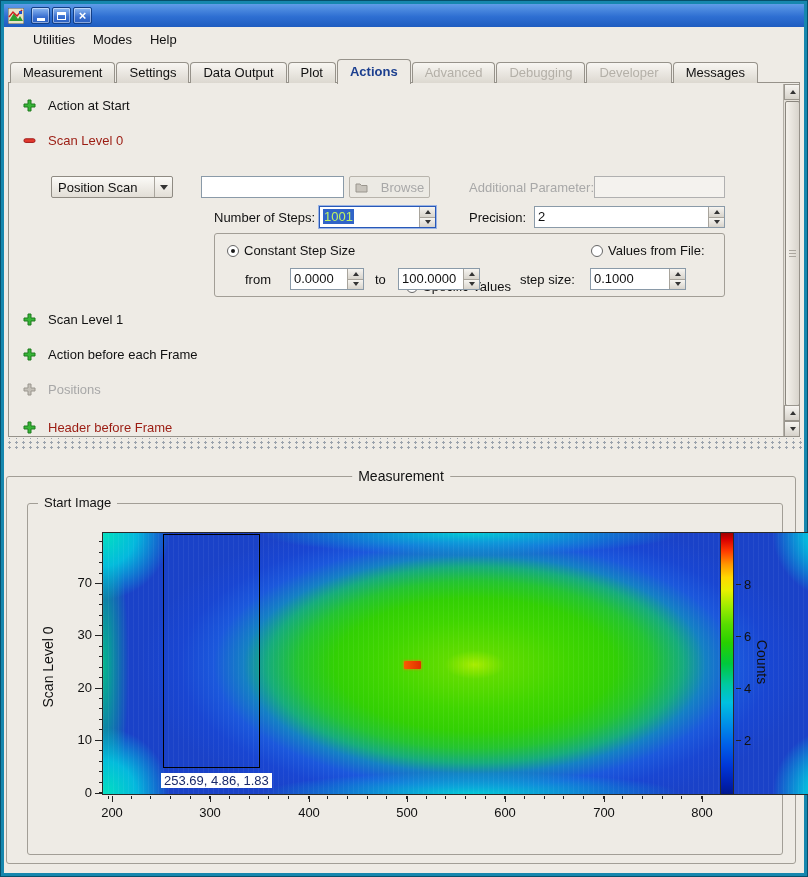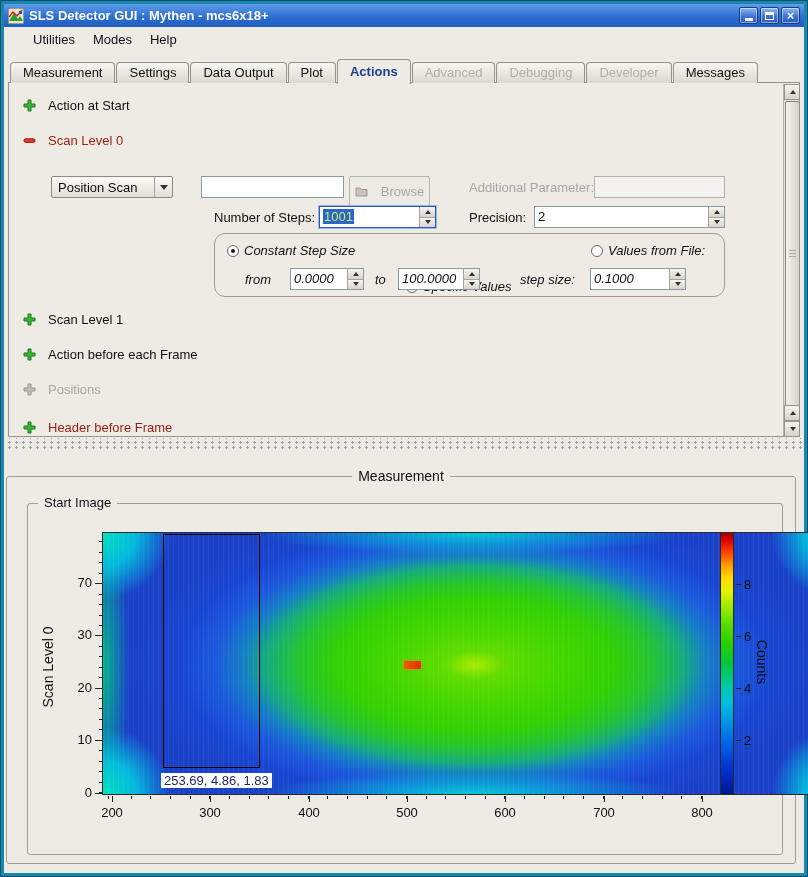--- a/index.html
+++ b/index.html
@@ -44,34 +44,34 @@
 
   .lineedit { position:absolute; height:22px; background:#fff; border:1px solid #8a9aa8; }
   .lineedit.disabled { background:#f4f2ee; border-color:#b0b0b0; }
 
   .combo { position:absolute; height:22px; background:linear-gradient(180deg,#fbfaf7,#e2ded6);
            border:1px solid #8f8b83; border-radius:2px; display:flex; align-items:center; }
   .combo-text { flex:1; padding:0 6px; white-space:nowrap; }
   .combo-arrow { width:18px; height:100%; border-left:1px solid #a9a59d; display:flex; align-items:center; justify-content:center; }
   .arr-dn { width:0; height:0; border-left:4px solid transparent; border-right:4px solid transparent; border-top:5px solid #333; }
 
-  .pushbtn { position:absolute; height:31px; border:1px solid #b8b4ac; border-radius:2px;
+  .pushbtn { position:absolute; height:22px; border:1px solid #b8b4ac; border-radius:2px;
              background:#eceae4; color:#a8a8a8; display:flex; align-items:center; justify-content:center; gap:13px; }
 
   .spin { position:absolute; height:22px; background:#fff; border:1px solid #8a9aa8; display:flex; }
   .spin.focused { border:1px solid #2858b8; box-shadow:0 0 0 1px #9ab4e4; }
   .spin-text { flex:1; padding:2px 3px; overflow:hidden; white-space:nowrap; }
   .sel-text { background:#3064c8; color:#bef264; padding:0 1px; }
   .spin-btns { width:16px; border-left:1px solid #a8a49c; display:flex; flex-direction:column; }
   .sb { flex:1; background:linear-gradient(180deg,#f6f4f0,#d8d4cc); display:flex; align-items:center; justify-content:center; }
   .sb + .sb { border-top:1px solid #a8a49c; }
   .tri-up { width:0; height:0; border-left:3px solid transparent; border-right:3px solid transparent; border-bottom:4px solid #333; }
   .tri-dn { width:0; height:0; border-left:3px solid transparent; border-right:3px solid transparent; border-top:4px solid #333; }
 
-  .groupbox { position:absolute; border:1px solid #a29e96; border-radius:11px;font-style:italic; }
+  .groupbox { position:absolute; border:1px solid #a29e96; border-radius:3px; }
   .radio-item { position:absolute; display:flex; align-items:center; gap:5px; white-space:nowrap; }
   .radio { width:12px; height:12px; border-radius:50%; border:1px solid #666; background:#fff; position:relative; flex:0 0 auto; }
   .radio.checked::after { content:""; position:absolute; left:3px; top:3px; width:4px; height:4px; border-radius:50%; background:#1a1a1a; }
 
   
   .sbar { position:absolute; left:774px; top:1px; width:17px; height:353px; background:#e4e0d8; border-left:1px solid #b4b0a8; }
   .sbtn { position:absolute; left:0; width:17px; height:16px; background:linear-gradient(180deg,#f6f4f0,#d6d2ca);
           border:1px solid #9a968e; display:flex; align-items:center; justify-content:center; }
   .sthumb { position:absolute; left:1px; top:17px; width:15px; height:305px; border:1px solid #8a867e; border-radius:2px;
             background:linear-gradient(90deg,#f4f1eb,#d8d4cc); }
@@ -137,21 +137,20 @@
 
 <div class="window">
 
   <div class="titlebar">
     <svg class="app-icon" viewBox="0 0 16 16">
       <rect x="0" y="0" width="16" height="16" fill="#e8e4c8" stroke="#555" stroke-width="1"></rect>
       <polygon points="1,13 6,5 10,11 12,8 15,13" fill="#2f9e2f"></polygon>
       <polyline points="1,9 5,4 9,8 14,2" fill="none" stroke="#d02020" stroke-width="1.5"></polyline>
       <rect x="11" y="3" width="3" height="3" fill="#2050c8"></rect>
     </svg>
-    <span class="title-text">SLS Detector GUI : Mythen - mcs6x18+</span>
     <span class="win-btn">
         <span class="glyph-min"></span>
       </span>
     <span class="win-btn">
         <span class="glyph-max"></span>
       </span>
     <span class="win-btn">
         <span class="glyph-close">×</span>
       </span>
   </div>

